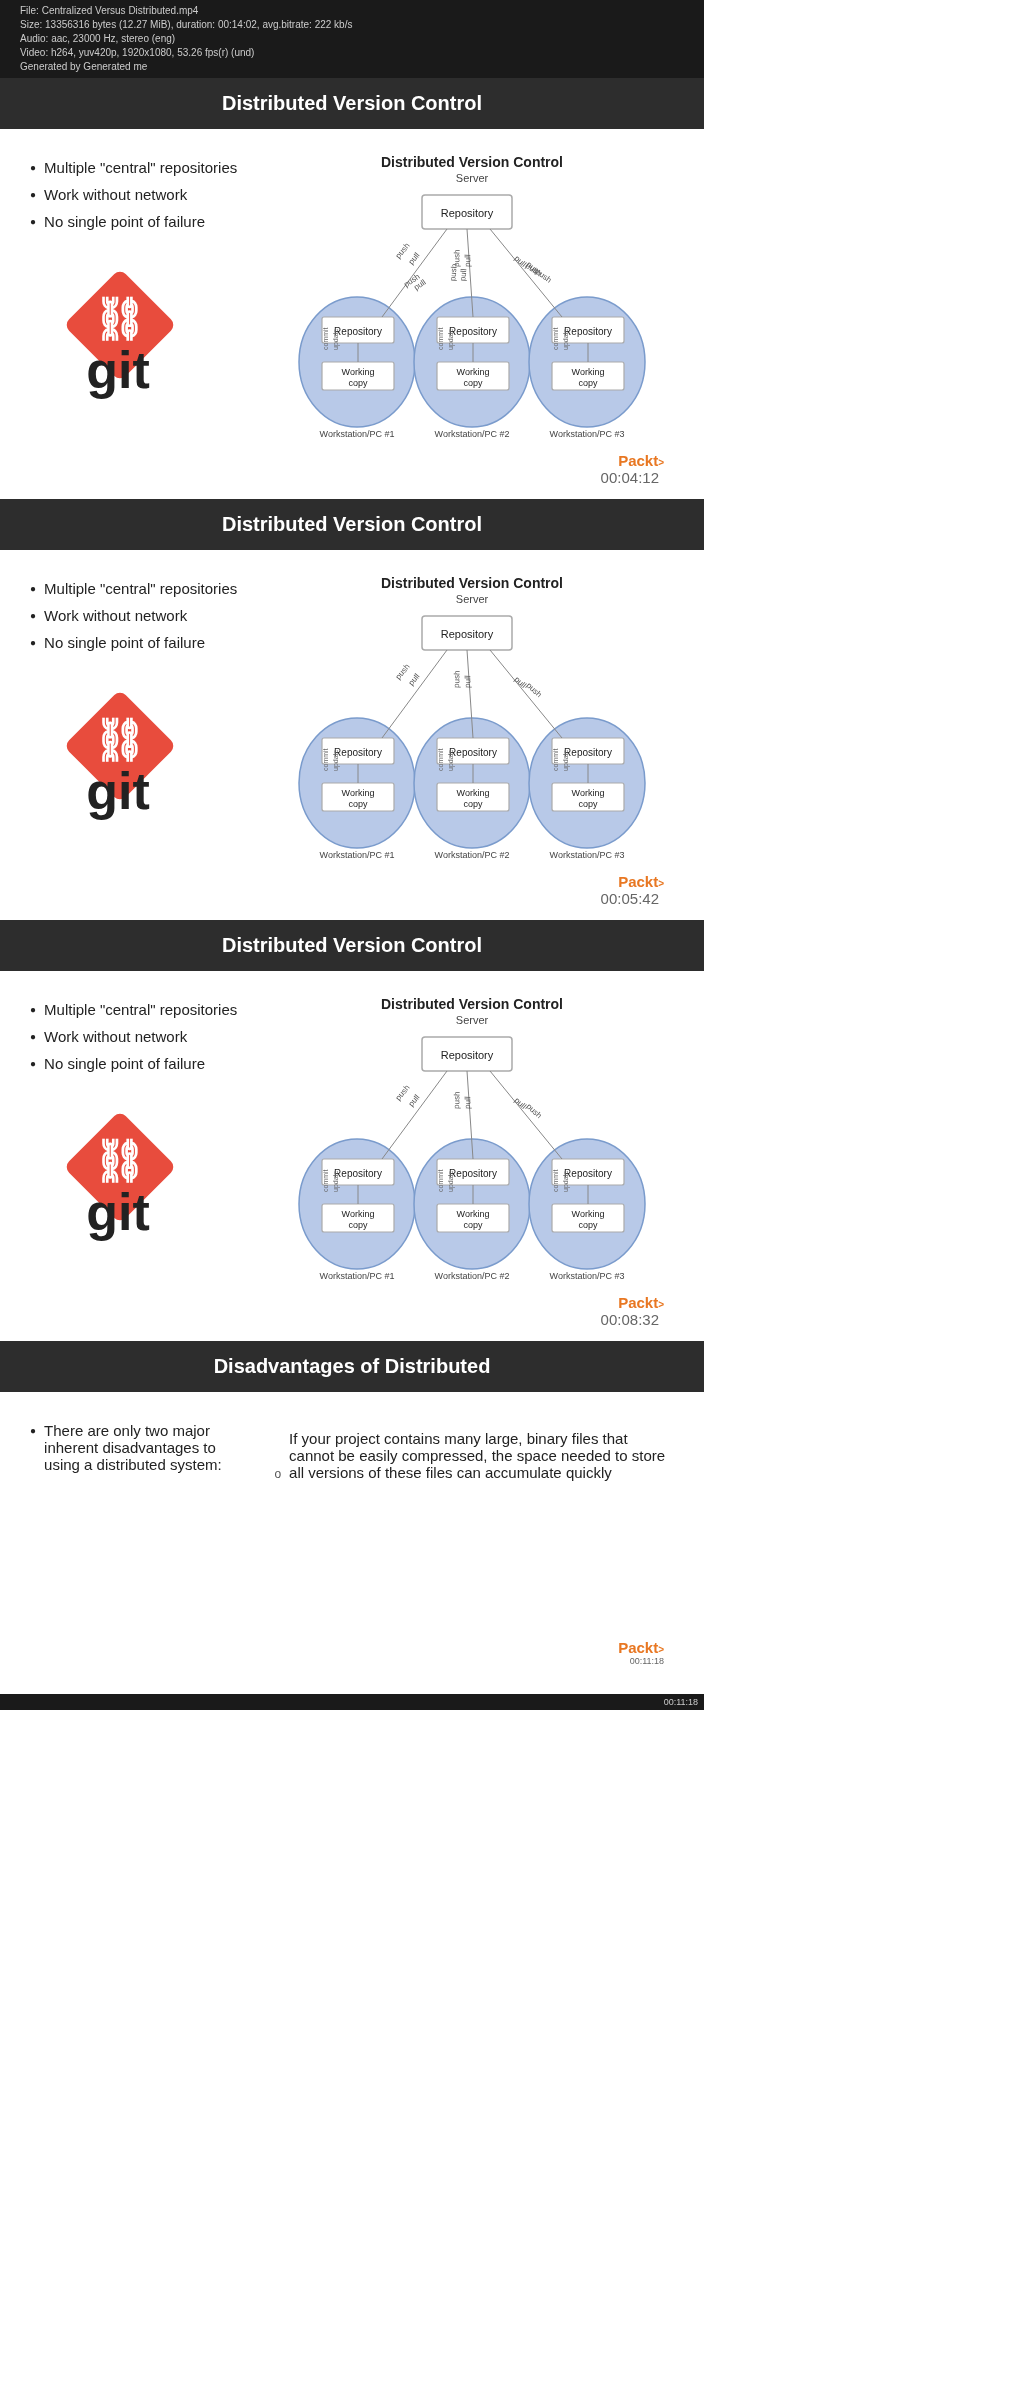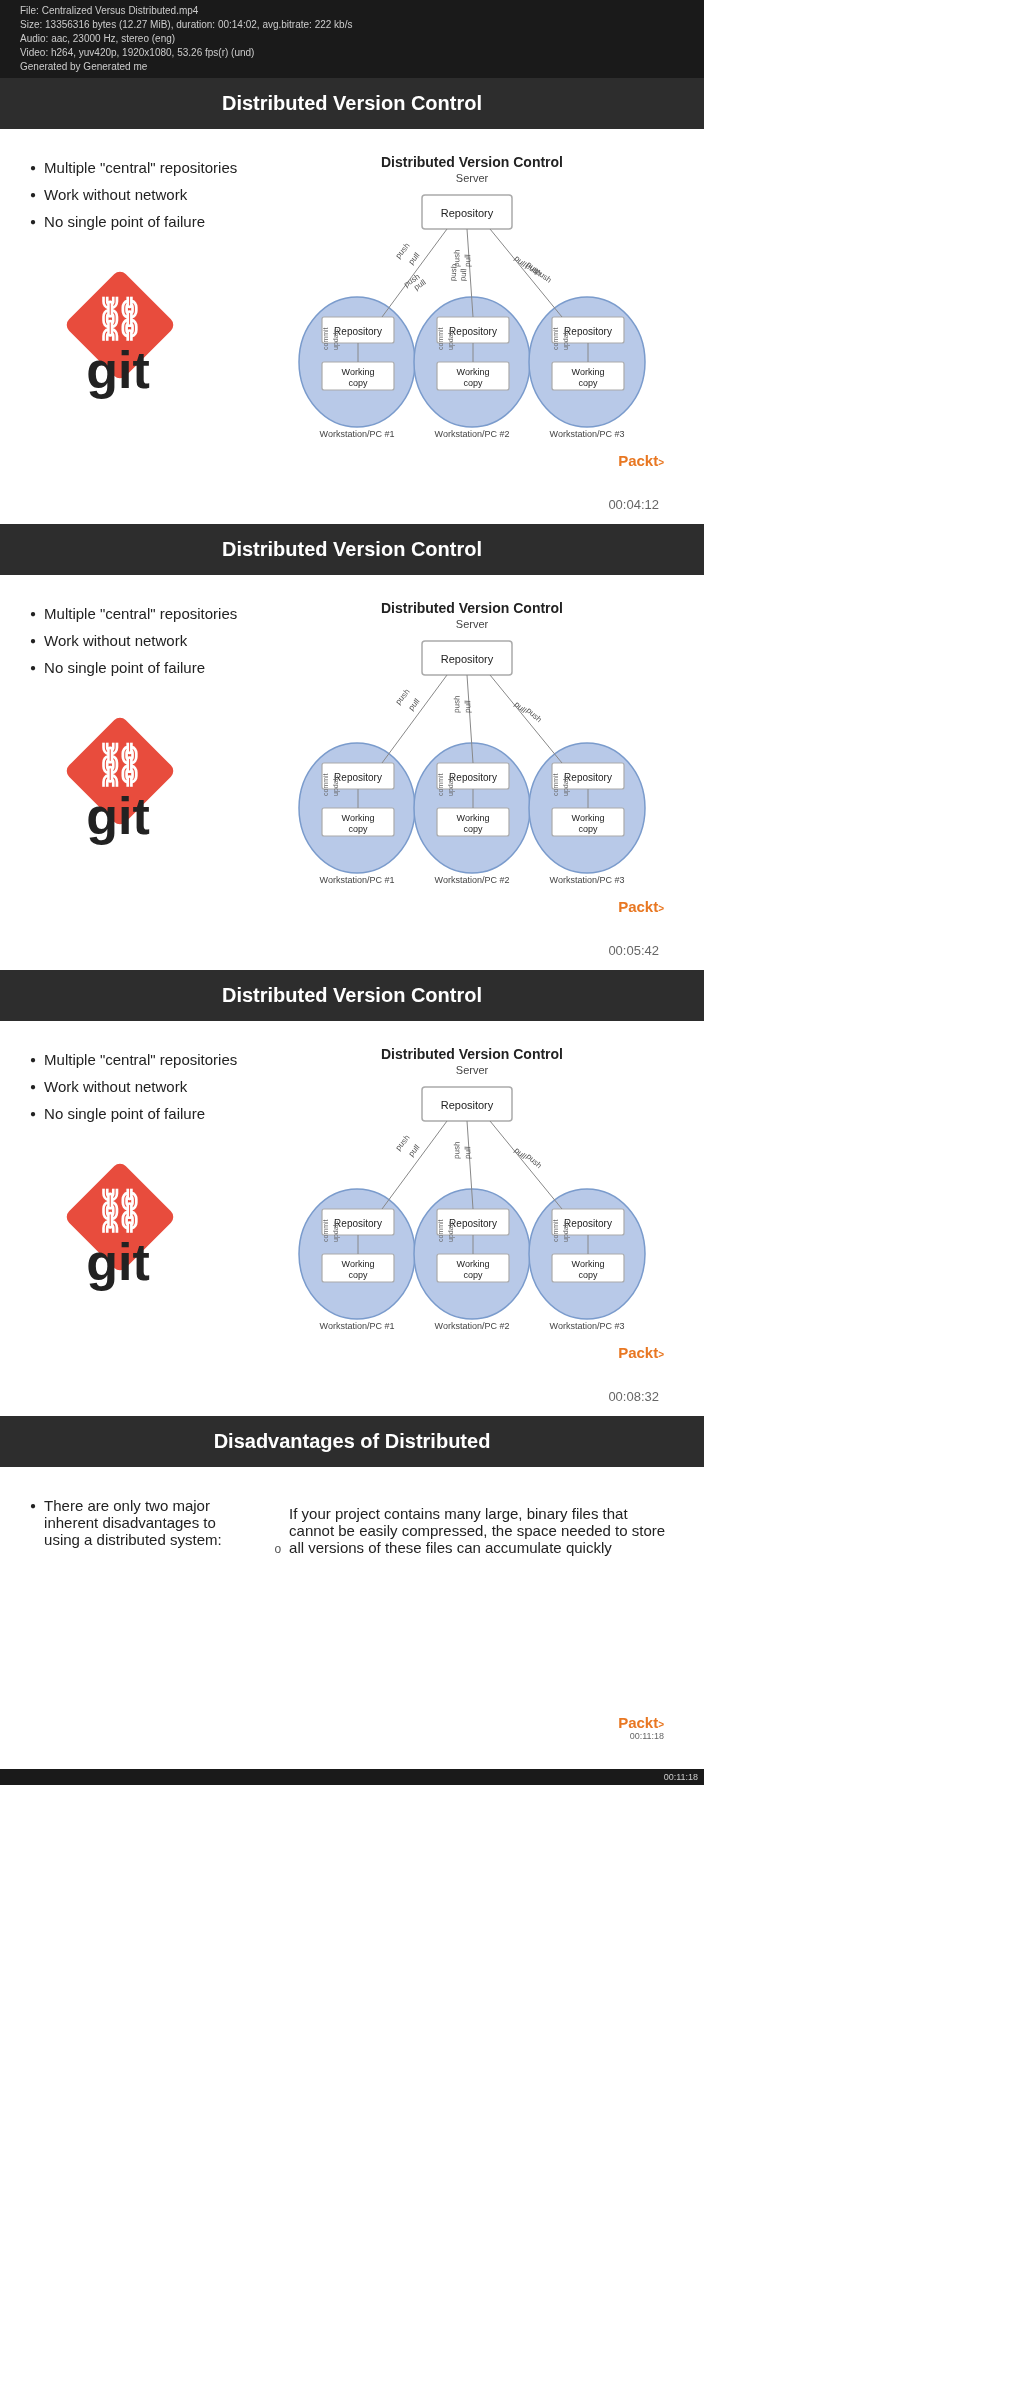--- a/index.html
+++ b/index.html
@@ -106,26 +106,25 @@
       text-align: right;
       padding-right: 5px;
       padding-bottom: 2px;
     }
     .packt-text {
       font-size: 15px;
       font-weight: bold;
       color: #e87722;
     }
     .timestamp {
-      font-size: 13px;
+      font-size: 15px;
       color: #666;
       display: block;
       text-align: right;
       padding-right: 5px;
-      margin-top: 28px;
     }
 
     
     .diagram-svg {
       width: 360px;
       height: 265px;
     }
 
     
     .disadvantages-slide {

